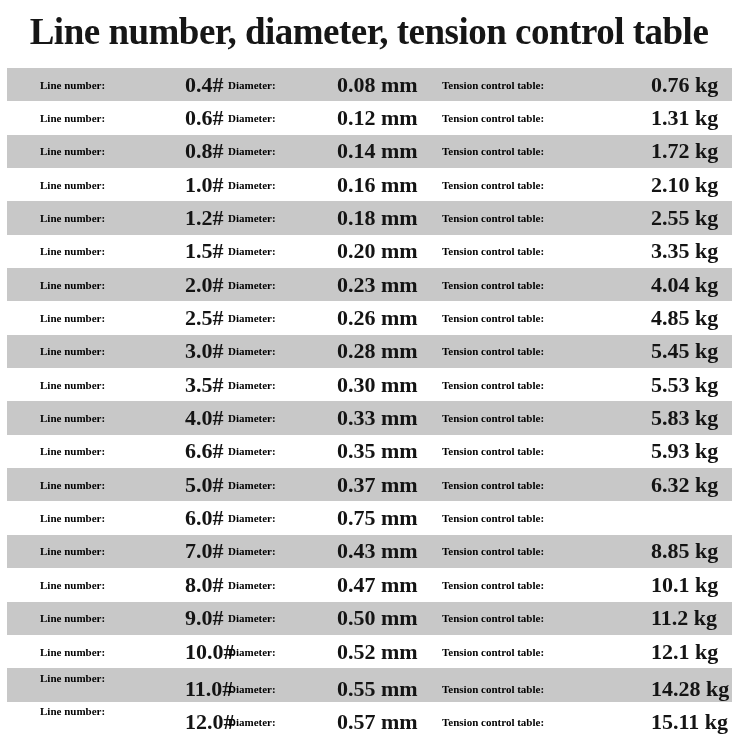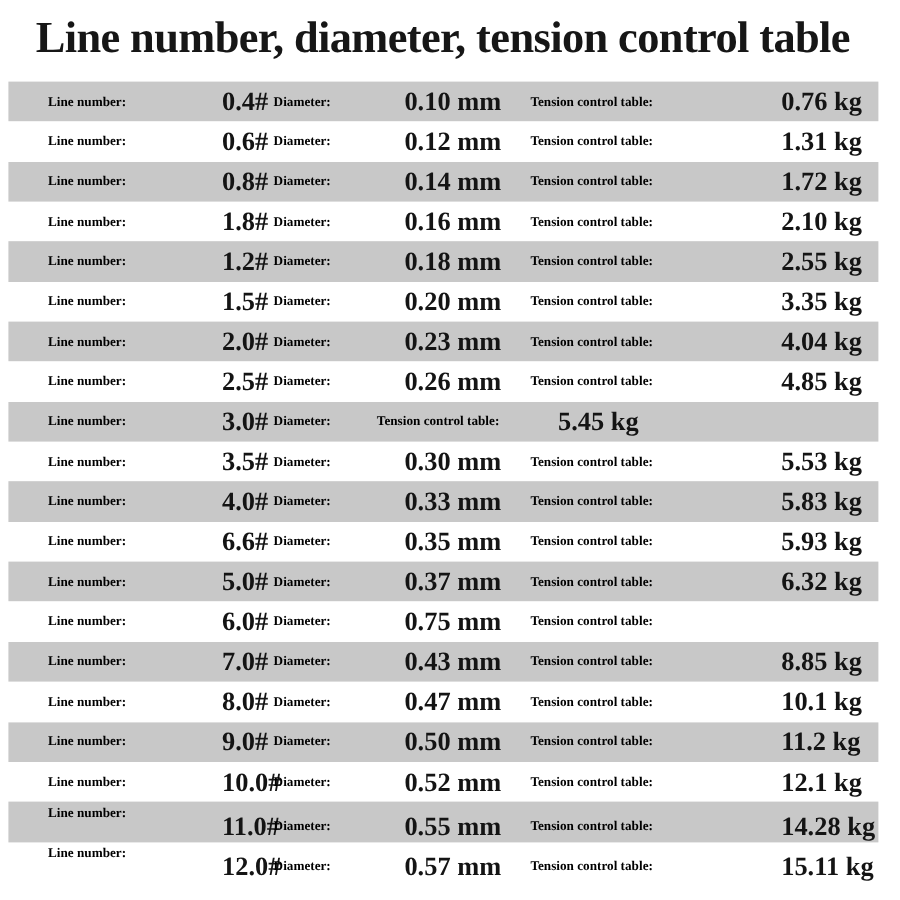--- a/index.html
+++ b/index.html
@@ -66,21 +66,21 @@
 </head>
 <body>
 
 <div class="page">
   <h1 class="title">Line number, diameter, tension control table</h1>
   <div class="rows" id="rows">
   <div class="row stripe">
     <span class="lbl l1">Line number:</span>
     <span class="val v1">0.4#</span>
     <span class="lbl l2">Diameter:</span>
-    <span class="val v2">0.10 mm</span>
+    <span class="val v2">0.08 mm</span>
     <span class="lbl l3">Tension control table:</span>
     <span class="val v3">0.76 kg</span>
   </div>
 
   <div class="row">
     <span class="lbl l1">Line number:</span>
     <span class="val v1">0.6#</span>
     <span class="lbl l2">Diameter:</span>
     <span class="val v2">0.12 mm</span>
     <span class="lbl l3">Tension control table:</span>
@@ -91,21 +91,21 @@
     <span class="lbl l1">Line number:</span>
     <span class="val v1">0.8#</span>
     <span class="lbl l2">Diameter:</span>
     <span class="val v2">0.14 mm</span>
     <span class="lbl l3">Tension control table:</span>
     <span class="val v3">1.72 kg</span>
   </div>
 
   <div class="row">
     <span class="lbl l1">Line number:</span>
-    <span class="val v1">1.8#</span>
+    <span class="val v1">1.0#</span>
     <span class="lbl l2">Diameter:</span>
     <span class="val v2">0.16 mm</span>
     <span class="lbl l3">Tension control table:</span>
     <span class="val v3">2.10 kg</span>
   </div>
 
   <div class="row stripe">
     <span class="lbl l1">Line number:</span>
     <span class="val v1">1.2#</span>
     <span class="lbl l2">Diameter:</span>
@@ -138,20 +138,21 @@
     <span class="lbl l2">Diameter:</span>
     <span class="val v2">0.26 mm</span>
     <span class="lbl l3">Tension control table:</span>
     <span class="val v3">4.85 kg</span>
   </div>
 
   <div class="row stripe">
     <span class="lbl l1">Line number:</span>
     <span class="val v1">3.0#</span>
     <span class="lbl l2">Diameter:</span>
+    <span class="val v2">0.28 mm</span>
     <span class="lbl l3">Tension control table:</span>
     <span class="val v3">5.45 kg</span>
   </div>
 
   <div class="row">
     <span class="lbl l1">Line number:</span>
     <span class="val v1">3.5#</span>
     <span class="lbl l2">Diameter:</span>
     <span class="val v2">0.30 mm</span>
     <span class="lbl l3">Tension control table:</span>

